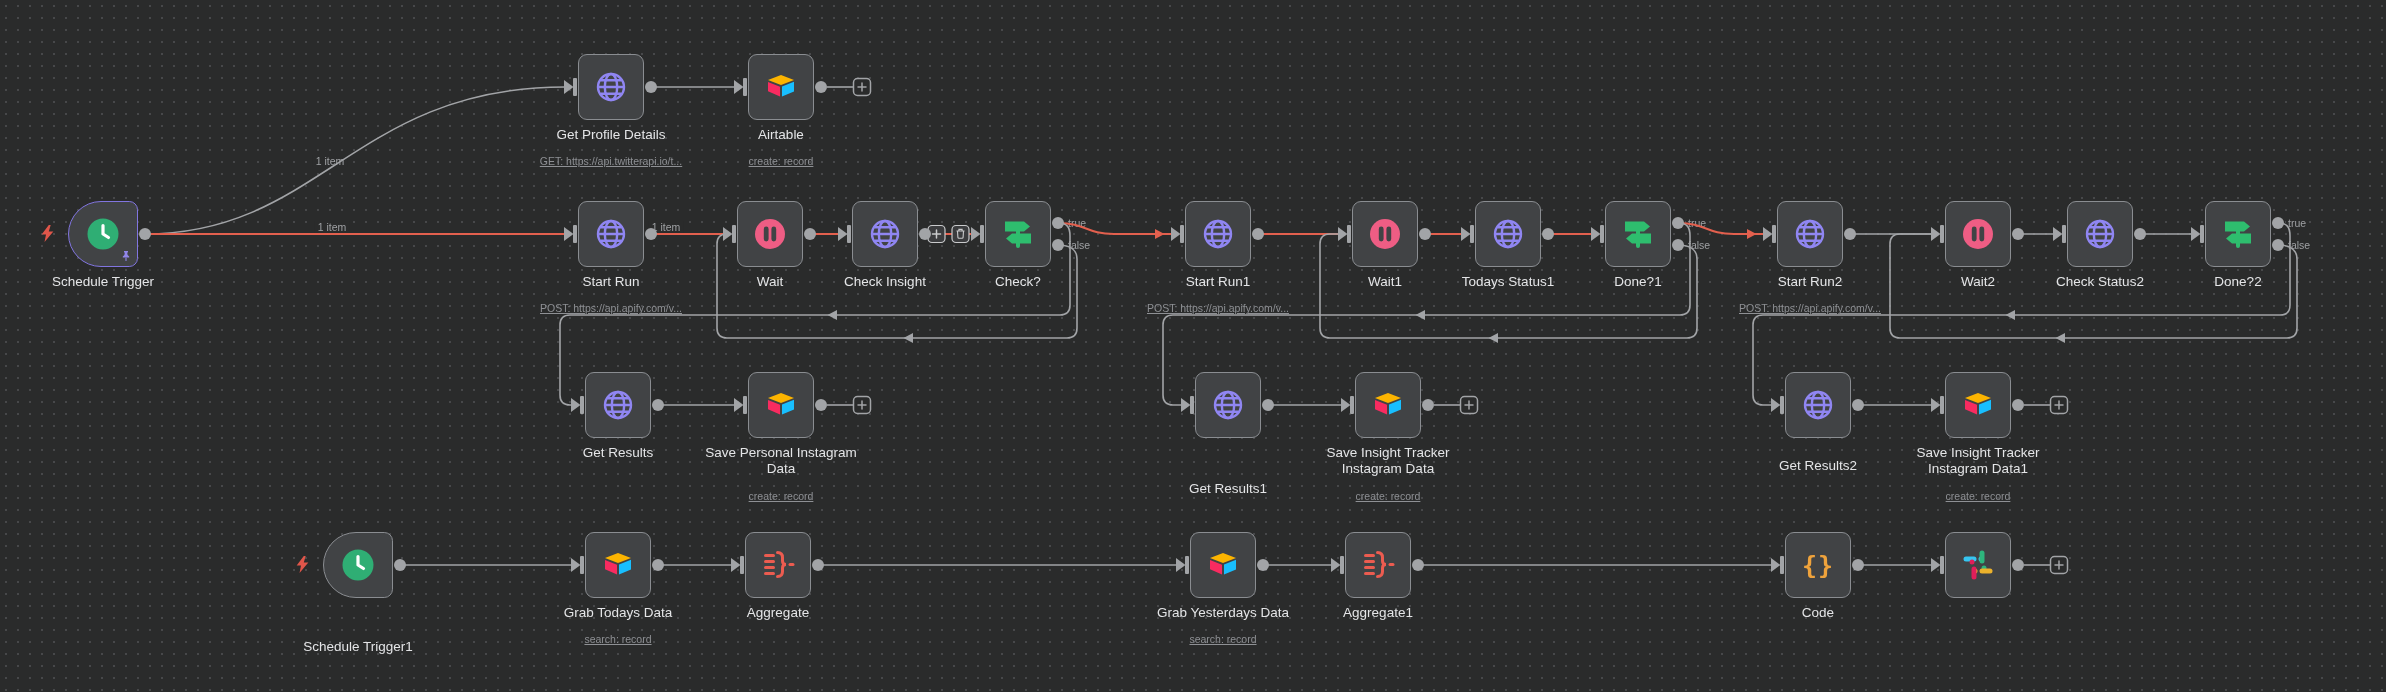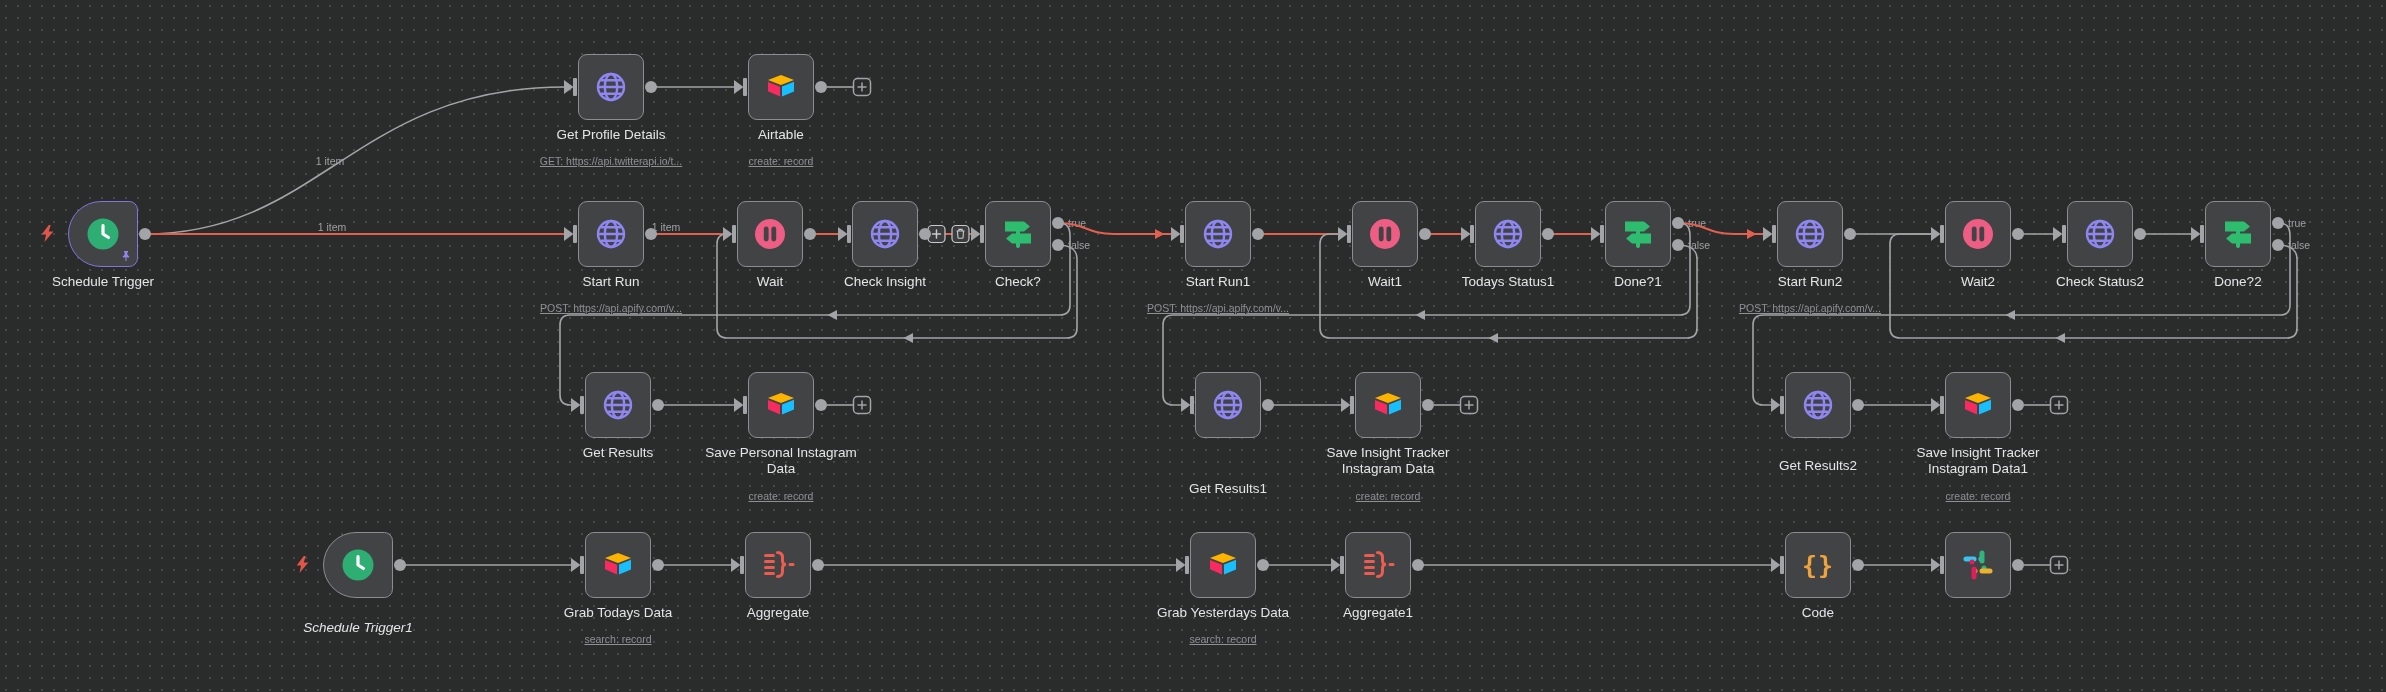--- a/index.html
+++ b/index.html
@@ -505,21 +505,21 @@
     </div>
     <div class="node trigger" style="left: 323px; top: 532px;">
       <svg width="36" height="36" viewBox="0 0 36 36">
         <circle cx="18" cy="18" r="15.5" fill="#2fae74"></circle>
         <path d="M18 9.5 V18 L23.5 21.5" stroke="#fff" stroke-width="3.2" fill="none" stroke-linecap="round" stroke-linejoin="round"></path>
       </svg>
     </div>
     <div class="bolt" style="left: 296px; top: 556px;"><svg width="13" height="17" viewBox="0 0 12 16">
         <path d="M7.2 0 L0.5 9 H4.6 L3.2 16 L11.5 6 H7.2 L9 0 Z" fill="#e0564a"></path>
       </svg></div>
-    <div class="node-label" style="left: 248px; top: 620px; font-style: italic;">
+    <div class="node-label" style="left: 248px; top: 639px;">
       <div class="nl-name">Schedule Trigger1</div>
     </div>
     <div class="node" style="left: 585px; top: 532px;">
       <svg width="36" height="36" viewBox="0 0 36 36">
         <path d="M18 6 L31 11 L18 16 L5 11 Z" fill="#FCB400"></path>
         <path d="M19 17.5 L31 12.8 V22.5 L19 27.5 Z" fill="#18BFFF"></path>
         <path d="M5 13 L17 17.8 V27.5 L5 22.3 Z" fill="#F82B60"></path>
       </svg>
     </div>
     <div class="node-label" style="left: 508px; top: 605px;">

